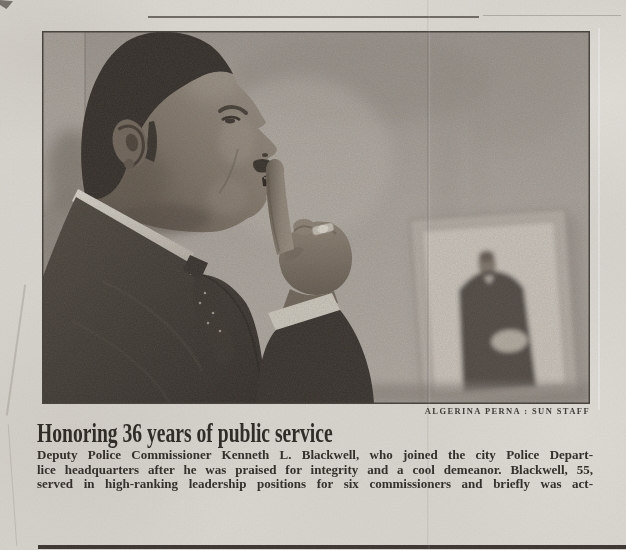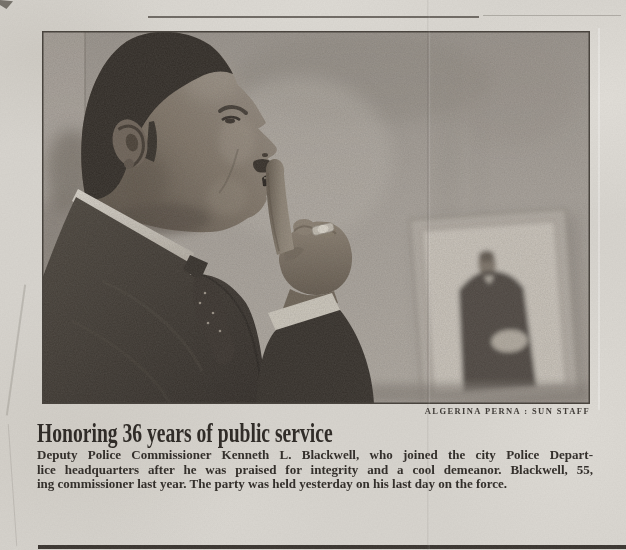--- a/index.html
+++ b/index.html
@@ -254,21 +254,21 @@
     </svg>
   </div>
 
   <div class="credit">ALGERINA PERNA : SUN STAFF</div>
 
   <h1 class="headline">Honoring 36 years of public service</h1>
 
   <div class="caption">
     <div class="cap-line">Deputy Police Commissioner Kenneth L. Blackwell, who joined the city Police Depart-</div>
     <div class="cap-line">lice headquarters after he was praised for integrity and a cool demeanor. Blackwell, 55,</div>
-    <div class="cap-line cap-last">ing commissioner last year. The party was held yesterday on his last day on the force.</div>
+    <div class="cap-line">served in high-ranking leadership positions for six commissioners and briefly was act-</div>
   </div>
 
   <div class="rule-bottom"></div>
 
   <div class="crease-v"></div>
   <div class="crease-l1"></div>
   <div class="crease-l2"></div>
   <div class="crease-r"></div>
 
   <svg class="page-grain" width="626" height="550">

